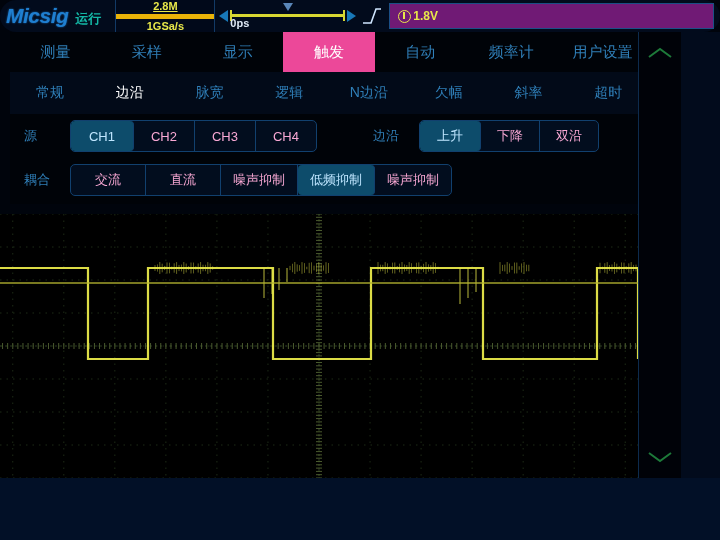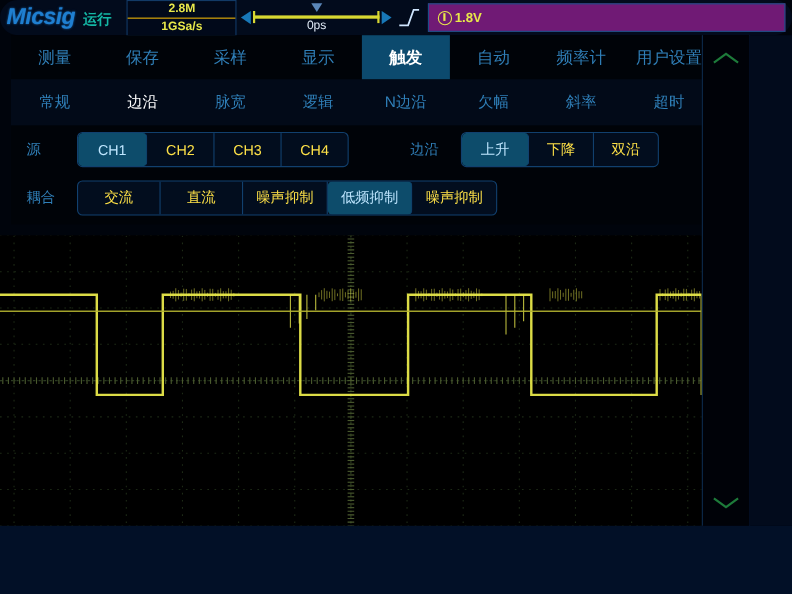--- a/index.html
+++ b/index.html
@@ -11,62 +11,62 @@
   
   .topbar{position:absolute;left:0;top:0;width:720px;height:32px;
           background:#020b1c;display:flex;align-items:center;border-radius:16px;}
   .brand{display:flex;align-items:baseline;margin-left:6px;}
   .brand-name{font-size:21px;font-weight:bold;font-style:italic;color:#1f7fd0;
               letter-spacing:-0.5px;text-shadow:0 0 2px #1b6cb8;}
   .brand-state{font-size:13px;color:#14b8a6;margin-left:7px;font-weight:bold;}
   .acq{margin-left:14px;width:98px;border:1px solid #123a66;background:#01091a;}
   .acq div{height:15px;line-height:15px;text-align:center;font-size:11px;
            font-weight:bold;color:#e8e84a;}
-  .acq div:first-child{border-bottom:1px solid #eab308;}
+  .acq div:first-child{border-bottom:5px solid #eab308;text-decoration:underline;}
   .tri-left,.tri-right{width:0;height:0;border-top:6px solid transparent;
         border-bottom:6px solid transparent;}
   .tri-left{border-right:9px solid #1878b8;margin:0 2px 0 4px;}
   .tri-right{border-left:9px solid #1878b8;margin:0 3px 0 2px;}
   .posbar{position:relative;width:115px;height:28px;}
   .posbar .rail{position:absolute;left:0;top:12px;width:115px;height:3px;
                 background:#d8d832;}
   .posbar .cap-l,.posbar .cap-r{position:absolute;top:8px;width:2px;height:11px;
                 background:#d8d832;}
   .posbar .cap-l{left:0}.posbar .cap-r{right:0}
   .posbar .marker{position:absolute;left:50%;top:1px;margin-left:-5px;width:0;height:0;
         border-left:5px solid transparent;border-right:5px solid transparent;
         border-top:8px solid #5a86b8;}
-  .posbar .val{position:absolute;left:0;top:15px;width:115px;text-align:center;
-        font-size:11px;font-weight:normal;color:#dfe9f5;}
+  .posbar .val{position:absolute;left:0;top:15px;width:115px;
+        font-size:11px;font-weight:bold;color:#dfe9f5;}
   .edgeicon{margin:0 6px 0 2px;}
   .trigbox{flex:1;height:24px;margin-right:6px;border:1px solid #1b4f86;
            background:#701a75;display:flex;align-items:center;}
   .trigbox .lvl{font-size:12px;color:#e8e84a;margin-left:8px;font-weight:bold;
                 display:flex;align-items:center;gap:2px;}
   .circ1{display:inline-block;width:11px;height:11px;border:1.5px solid #e8e84a;
          border-radius:50%;position:relative;}
   .circ1::after{content:"";position:absolute;left:4px;top:1.5px;width:1.5px;height:7px;
          background:#e8e84a;}
 
   
   .menupanel{position:absolute;left:0;top:32px;width:638px;height:172px;background:#000308;margin-left:10px;}
   .menurow1{display:flex;height:40px;align-items:stretch;}
   .m1{flex:1;display:flex;align-items:center;justify-content:center;font-size:15px;
       color:#2f7fb8;}
-  .m1.sel{color:#ffffff;background:#0c4a6e;font-weight:bold;}
+  .m1.sel{color:#ffffff;background:#ec4899;}
   .menurow2{display:flex;height:42px;align-items:stretch;background:#020a18;}
   .m2{flex:1;display:flex;align-items:center;justify-content:center;font-size:14px;
       color:#2f7fb8;}
   .m2.sel{color:#ffffff;}
   .ctlrow{display:flex;align-items:center;height:44px;padding-left:14px;}
   .ctl-label{width:46px;font-size:13px;color:#2f7fb8;}
   .seg{display:flex;border:1px solid #11406e;border-radius:5px;overflow:hidden;
        background:#020d1e;height:30px;}
   .seg .opt{display:flex;align-items:center;justify-content:center;font-size:13px;
-       color:#fde047;border-right:1px solid #11406e;padding:0 3px;}
+       color:#f9a8d4;border-right:1px solid #11406e;padding:0 3px;}
   .seg .opt:last-child{border-right:none;}
   .seg .opt.sel{background:#0d4c6b;color:#bfe6ff;border-radius:4px;}
   .spacer-lg{width:56px;}
 
   
   .wave{position:absolute;left:0;top:214px;width:638px;height:264px;background:#000000;
         overflow:hidden;}
   .gridcanvas{position:absolute;left:0;top:0;width:638px;height:264px;}
 
   
@@ -116,21 +116,20 @@
         <span class="circ1"></span>
         <span>1.8V</span>
       </span>
     </div>
   </div>
 
   <div class="menupanel">
 
     <div class="menurow1">
       <div class="m1">测量</div>
-      <div class="m1">保存</div>
       <div class="m1">采样</div>
       <div class="m1">显示</div>
       <div class="m1 sel">触发</div>
       <div class="m1">自动</div>
       <div class="m1">频率计</div>
       <div class="m1">用户设置</div>
     </div>
 
     <div class="menurow2">
       <div class="m2">常规</div>

